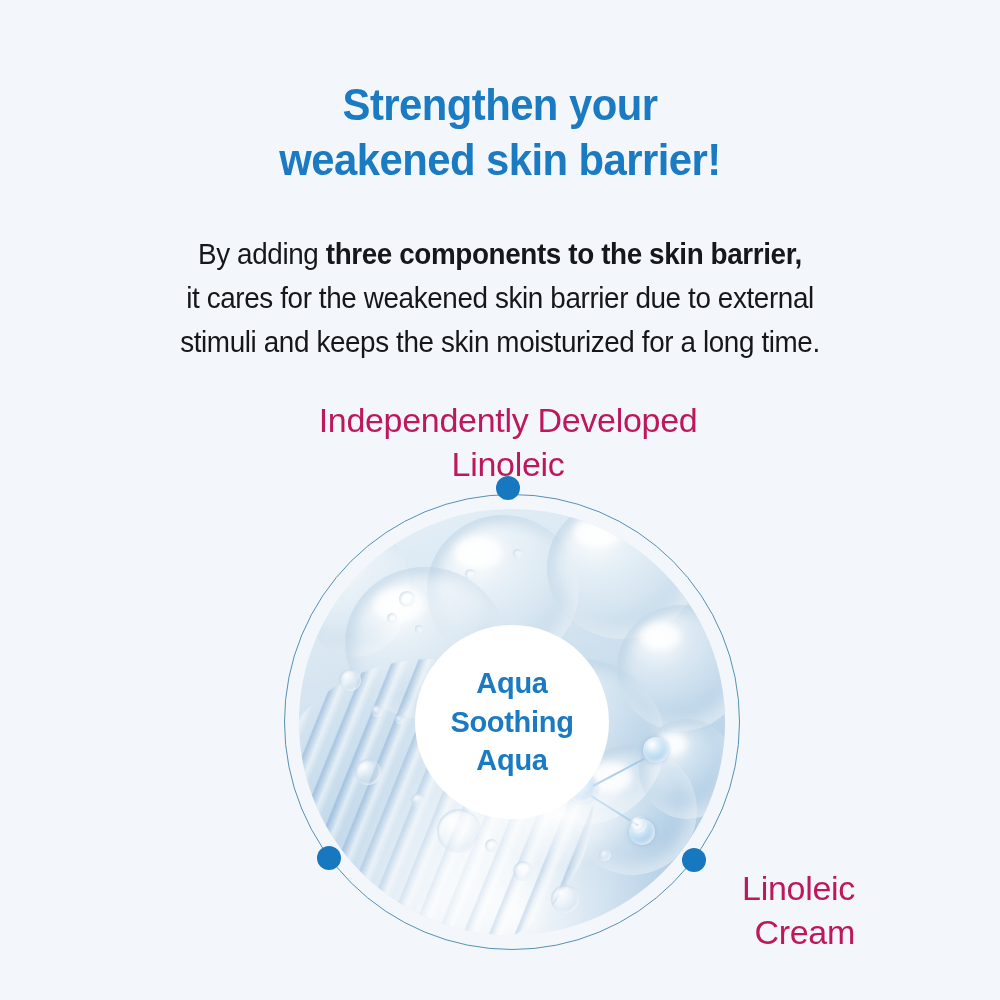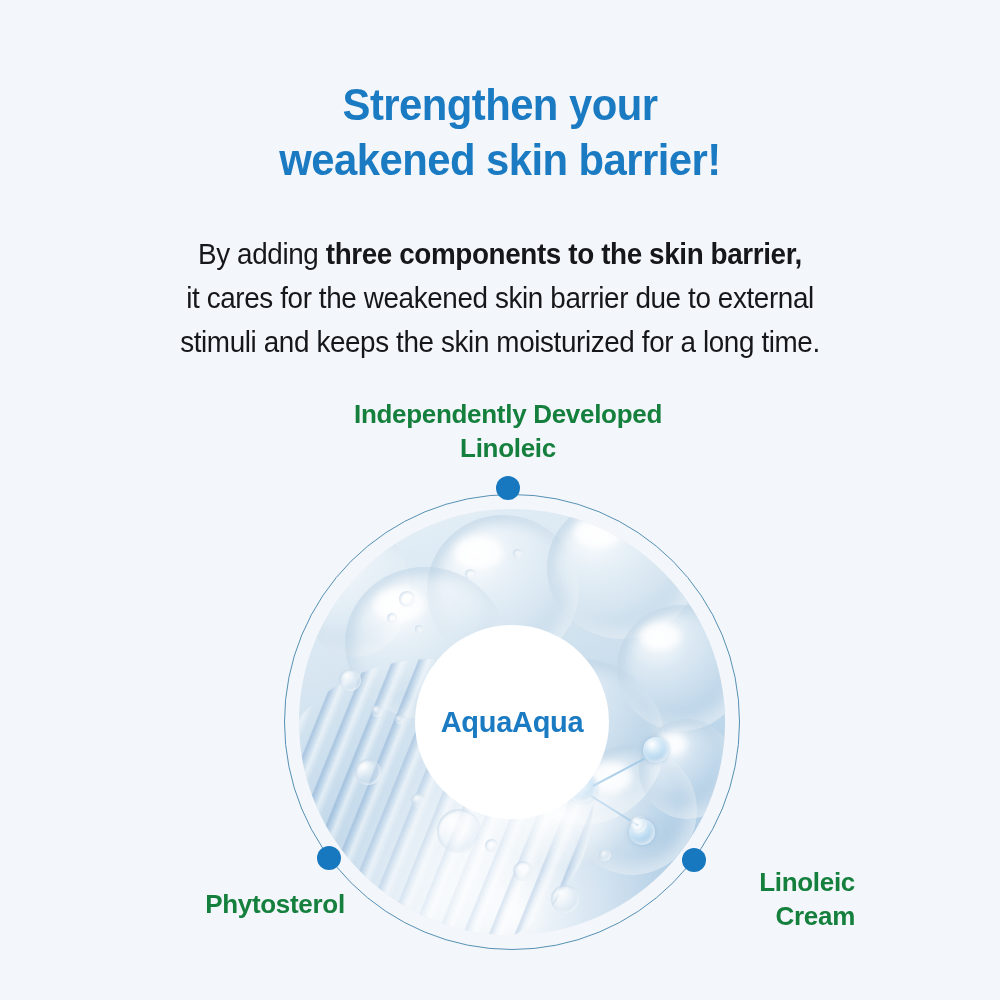--- a/index.html
+++ b/index.html
@@ -182,21 +182,21 @@
   
   .center-badge {
     position: absolute;
     left: 415px;
     top: 625px;
     width: 194px;
     height: 194px;
     border-radius: 50%;
     background: radial-gradient(circle at 50% 50%, #ffffff 0%, #ffffff 72%, rgba(255,255,255,0.82) 86%, rgba(255,255,255,0) 100%);
     display: flex;
-    flex-direction: row;
+    flex-direction: column;
     align-items: center;
     justify-content: center;
   }
   .center-badge .cb-line {
     display: block;
     color: #1a7ac2;
     font-size: 29px;
     font-weight: bold;
     line-height: 1.33;
     text-align: center;
@@ -211,23 +211,23 @@
     border-radius: 50%;
     background: #1878bf;
   }
   .node-ceramide    { left: 496px; top: 476px; }
   .node-phytosterol { left: 317px; top: 846px; }
   .node-linoleic    { left: 682px; top: 848px; }
 
   
   .node-label {
     position: absolute;
-    color: #15803d;
-    font-size: 26px;
-    font-weight: bold;
+    color: #be185d;
+    font-size: 34px;
+    font-weight: normal;
     line-height: 1.3;
     letter-spacing: -0.3px;
     text-align: center;
   }
   .label-ceramide    { left: 300px; top: 398px; width: 416px; }
   .label-phytosterol { left: 150px; top: 888px; width: 250px; text-align: center; }
   .label-linoleic    { left: 625px; top: 866px; width: 230px; text-align: right; }
   .node-label .nl-line { display: block; }
 </style>
 </head>
@@ -286,34 +286,32 @@
       <div class="drop" style="left:330px; top:306px; width:18px; height:18px;"></div>
       <div class="drop" style="left:166px; top:60px;  width:11px; height:11px;"></div>
       <div class="drop" style="left:214px; top:40px;  width:9px;  height:9px;"></div>
 
       <div class="burst"></div>
     </div>
   </div>
 
   <div class="center-badge">
     <span class="cb-line">Aqua</span>
+    <span class="cb-line">Soothing</span>
     <span class="cb-line">Aqua</span>
   </div>
 
   <div class="node node-ceramide"></div>
   <div class="node node-phytosterol"></div>
   <div class="node node-linoleic"></div>
 
   <div class="node-label label-ceramide">
     <span class="nl-line">Independently Developed</span>
     <span class="nl-line">Linoleic</span>
   </div>
 
-  <div class="node-label label-phytosterol">
-    <span class="nl-line">Phytosterol</span>
-  </div>
 
   <div class="node-label label-linoleic">
     <span class="nl-line">Linoleic</span>
     <span class="nl-line">Cream</span>
   </div>
 
 </div>
 
 </body></html>

